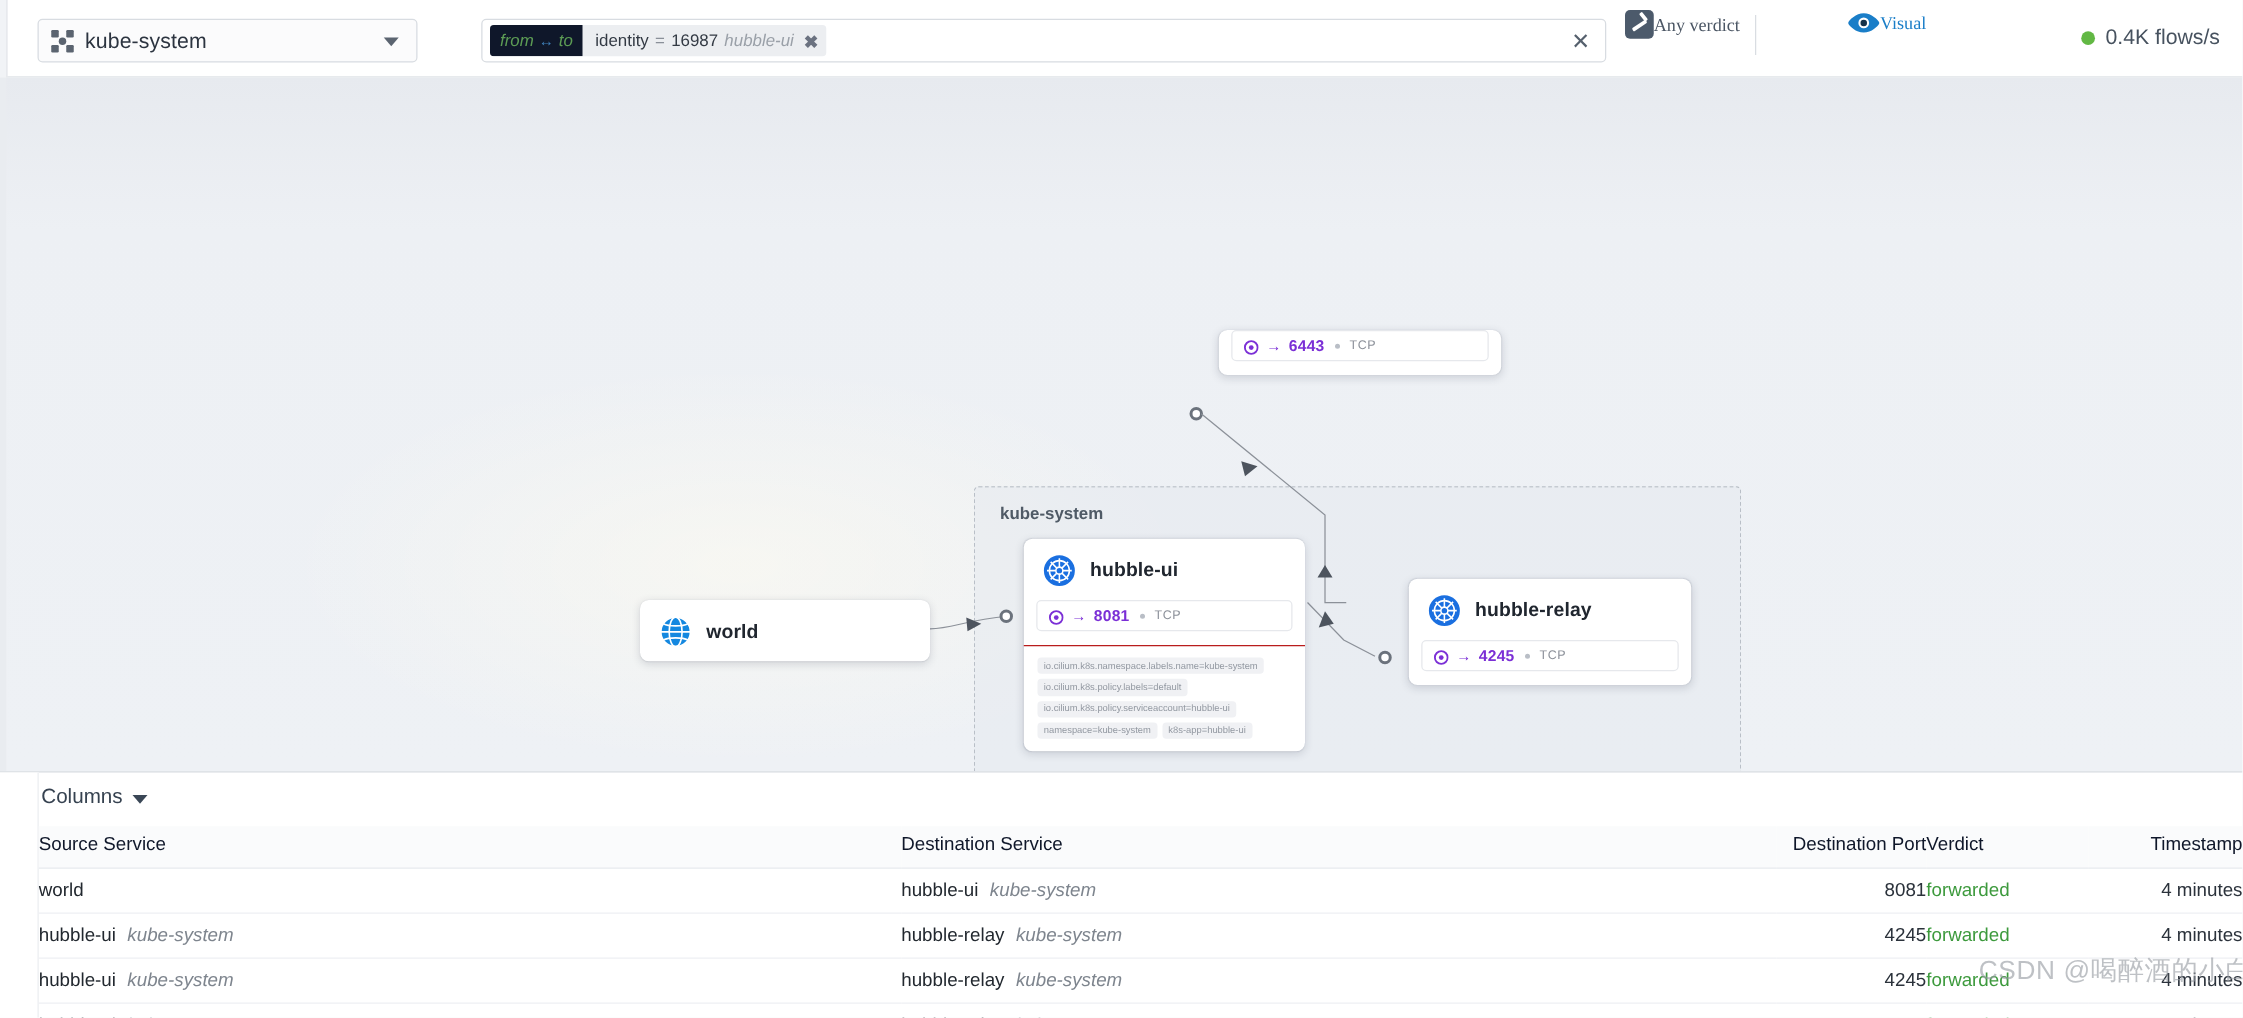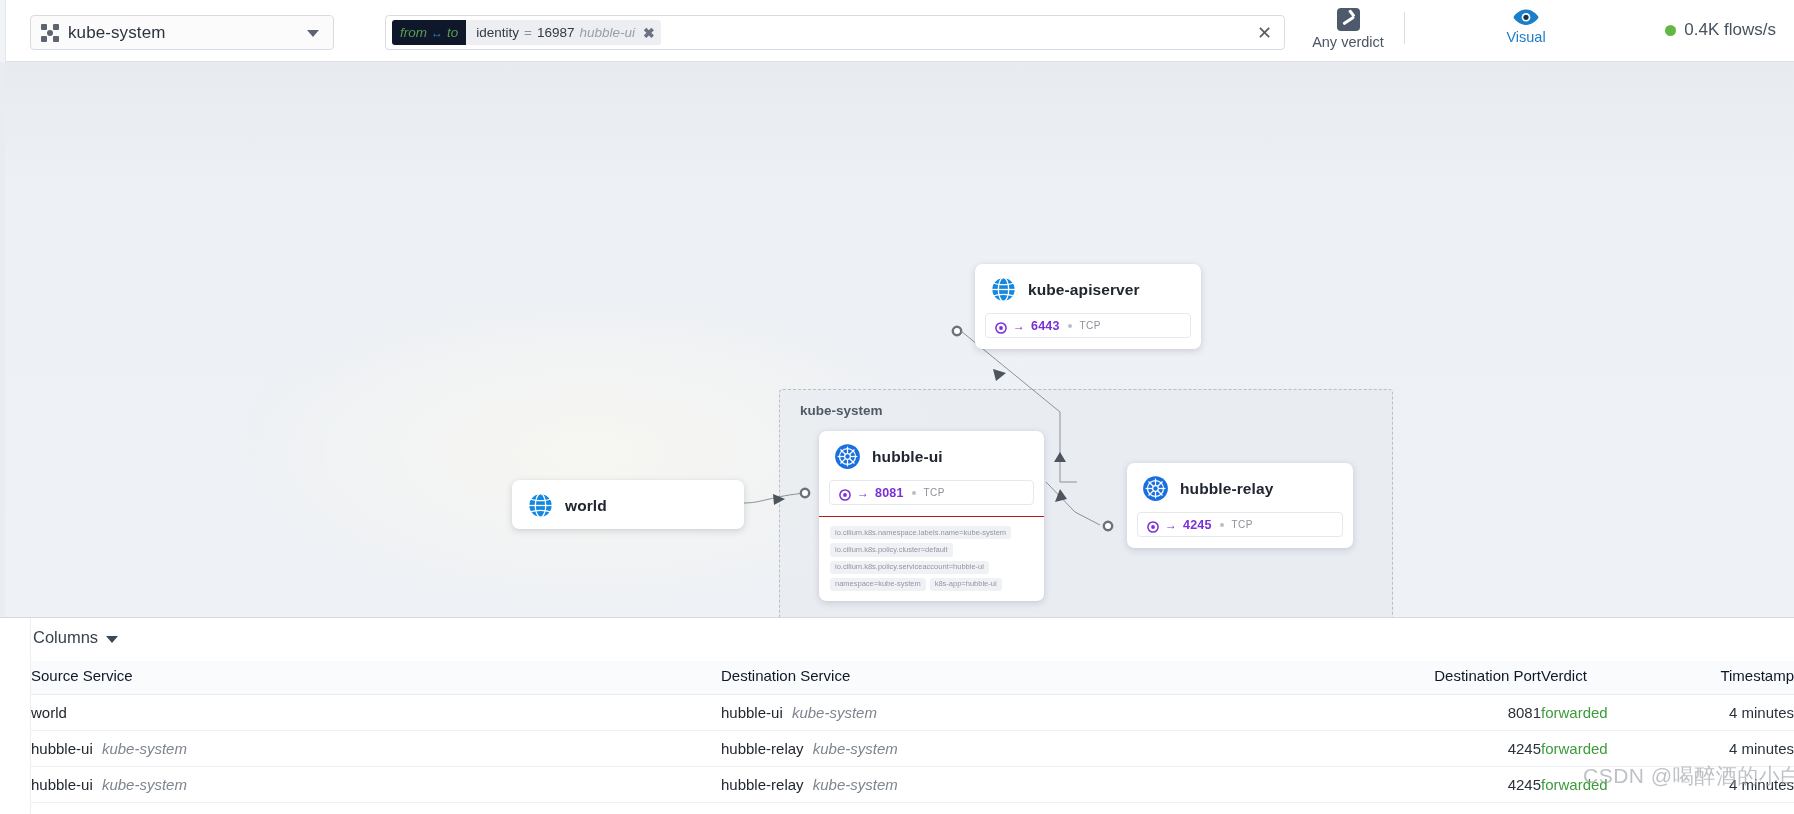--- a/index.html
+++ b/index.html
@@ -87,22 +87,22 @@
     font-size: 14px; color: #6b7280; margin-left: 3px; font-weight: bold;
   }
   .filter-clear {
     position: absolute; right: 12px; top: 6px;
     font-size: 18px; color: #55606d; cursor: pointer; line-height: 22px;
   }
 
   
   .tool {
     position: absolute; top: 8px;
-    display: flex; flex-direction: column; align-items: center;
-    cursor: pointer; width: 96px;
+    display: flex; align-items: center;
+    cursor: pointer; width: 96px; font-family: Liberation Serif, serif;
   }
   .tool .lbl { font-size: 14.5px; color: #4b5664; margin-top: 3px; }
   .tool.visual .lbl { color: #1a7ec8; }
   #verdict-tool { left: 1300px; }
   #visual-tool { left: 1478px; align-items: center; }
   .gavel-badge {
     width: 23px; height: 23px; border-radius: 4px; background: #4c5a6b;
     position: relative;
   }
   .gavel-badge::before {
@@ -360,21 +360,21 @@
             <circle cx="6" cy="6" r="1.9" fill="#7b2fd6"></circle>
           </svg>
         </span>
         <span class="parrow">→</span>
         <span class="pnum">8081</span>
         <span class="pdot"></span>
         <span class="pproto">TCP</span>
       </div>
       <div class="labels">
         <span class="tag">io.cilium.k8s.namespace.labels.name=kube-system</span>
-        <span class="tag">io.cilium.k8s.policy.cluster=default</span>
+        <span class="tag">io.cilium.k8s.policy.labels=default</span>
         <span class="tag">io.cilium.k8s.policy.serviceaccount=hubble-ui</span>
         <span class="tag">namespace=kube-system</span>
         <span class="tag">k8s-app=hubble-ui</span>
       </div>
     </div>
 
     <div class="card" id="card-hubble-relay">
       <div class="head">
         <span class="svc-icon">
           <svg width="27" height="27" viewBox="0 0 24 24">
@@ -403,35 +403,20 @@
           </svg>
         </span>
         <span class="parrow">→</span>
         <span class="pnum">4245</span>
         <span class="pdot"></span>
         <span class="pproto">TCP</span>
       </div>
     </div>
 
     <div class="card" id="card-kube-apiserver">
-      <div class="head">
-        <span class="svc-icon">
-          <svg width="27" height="27" viewBox="0 0 24 24">
-            <circle cx="12" cy="12" r="10.5" fill="#1488e0"></circle>
-            <g stroke="#ffffff" stroke-width="1.15" fill="none">
-              <circle cx="12" cy="12" r="10.5"></circle>
-              <ellipse cx="12" cy="12" rx="4.6" ry="10.5"></ellipse>
-              <line x1="1.5" y1="12" x2="22.5" y2="12"></line>
-              <path d="M3.3 6.2 C 7 8.2, 17 8.2, 20.7 6.2"></path>
-              <path d="M3.3 17.8 C 7 15.8, 17 15.8, 20.7 17.8"></path>
-            </g>
-          </svg>
-        </span>
-        <span class="title">kube-apiserver</span>
-      </div>
       <div class="port-row">
         <span class="pico">
           <svg width="12" height="12" viewBox="0 0 12 12">
             <circle cx="6" cy="6" r="5.1" fill="none" stroke="#7b2fd6" stroke-width="1.5"></circle>
             <circle cx="6" cy="6" r="1.9" fill="#7b2fd6"></circle>
           </svg>
         </span>
         <span class="parrow">→</span>
         <span class="pnum">6443</span>
         <span class="pdot"></span>

